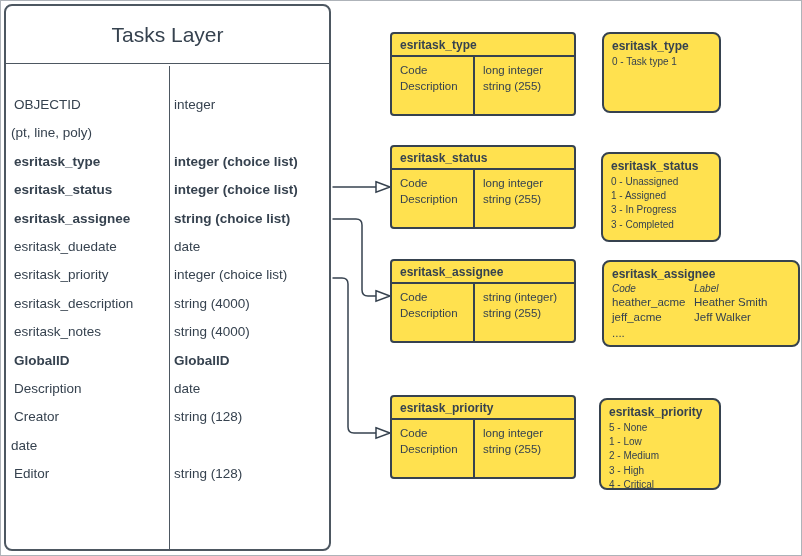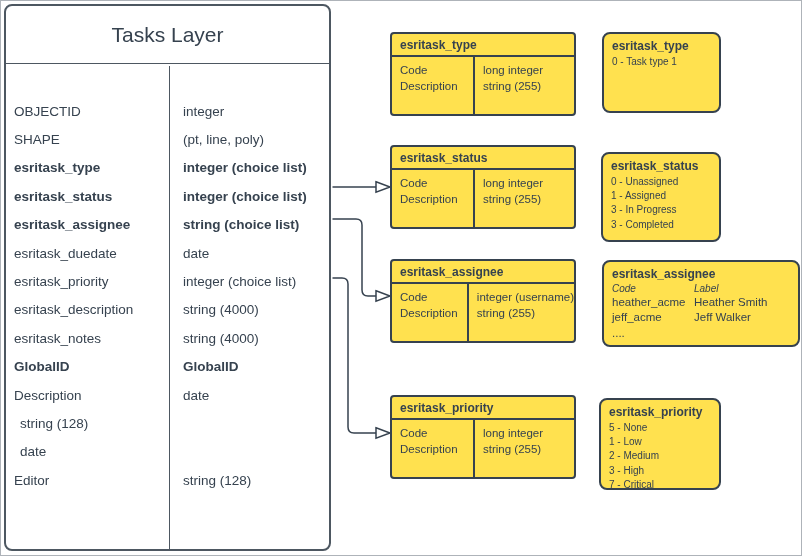--- a/index.html
+++ b/index.html
@@ -37,26 +37,26 @@
   }
   .tl-col-divider{
     position:absolute;left:163px;top:59.5px;bottom:0;width:0;
     border-left:1.5px solid var(--border);
   }
   .tl-rows{
     position:absolute;top:60px;left:0;right:0;
     padding-top:31px;
   }
   .tl-row{
-    height:28.4px;display:flex;align-items:center;
+    height:28.4px;display:flex;
     font-size:13.5px;
   }
   .tl-row.bold{font-weight:bold;}
   .tl-name{width:163px;padding-left:8px;}
-  .tl-type{flex:1;padding-left:14px;}
+  .tl-type{flex:1;padding-left:5px;}
 
   
   .schema-box{
     position:absolute;left:389px;width:186px;height:84px;
     background:var(--yellow);
     border:2px solid var(--ink);
     border-radius:4px;
   }
   .sb-title{
     height:23px;line-height:23px;padding-left:8px;
@@ -117,21 +117,20 @@
     <div class="tl-title">Tasks Layer</div>
     <div class="tl-col-divider"></div>
     <div class="tl-rows">
 
         <div class="tl-row">
           <div class="tl-name">OBJECTID</div>
           <div class="tl-type">integer</div>
         </div>
 
         <div class="tl-row">
-          <div class="tl-name">SHAPE</div>
           <div class="tl-type">(pt, line, poly)</div>
         </div>
 
         <div class="tl-row bold">
           <div class="tl-name">esritask_type</div>
           <div class="tl-type">integer (choice list)</div>
         </div>
 
         <div class="tl-row bold">
           <div class="tl-name">esritask_status</div>
@@ -167,20 +166,21 @@
           <div class="tl-name">GlobalID</div>
           <div class="tl-type">GlobalID</div>
         </div>
 
         <div class="tl-row">
           <div class="tl-name">Description</div>
           <div class="tl-type">date</div>
         </div>
 
         <div class="tl-row">
+          <div class="tl-name">Creator</div>
           <div class="tl-type">string (128)</div>
         </div>
 
         <div class="tl-row">
           <div class="tl-type">date</div>
         </div>
 
         <div class="tl-row">
           <div class="tl-name">Editor</div>
           <div class="tl-type">string (128)</div>
@@ -217,21 +217,21 @@
   </div>
 
   <div class="schema-box" id="sb-assignee">
     <div class="sb-title">esritask_assignee</div>
     <div class="sb-body">
       <div class="sb-left">
         <div class="sb-line">Code</div>
         <div class="sb-line">Description</div>
       </div>
       <div class="sb-right">
-        <div class="sb-line">integer (username)</div>
+        <div class="sb-line">string (integer)</div>
         <div class="sb-line">string (255)</div>
       </div>
     </div>
   </div>
 
   <div class="schema-box" id="sb-priority">
     <div class="sb-title">esritask_priority</div>
     <div class="sb-body">
       <div class="sb-left">
         <div class="sb-line">Code</div>
@@ -285,17 +285,17 @@
   </div>
 
   <div class="value-box" id="vb-priority">
     <div class="vb-title">esritask_priority</div>
     <div>
 
     <div class="vb-item">5 - None</div>
         <div class="vb-item">1 - Low</div>
         <div class="vb-item">2 - Medium</div>
         <div class="vb-item">3 - High</div>
-        <div class="vb-item">7 - Critical</div>
+        <div class="vb-item">4 - Critical</div>
       </div>
   </div>
 
 </div>
 
 </body></html>

